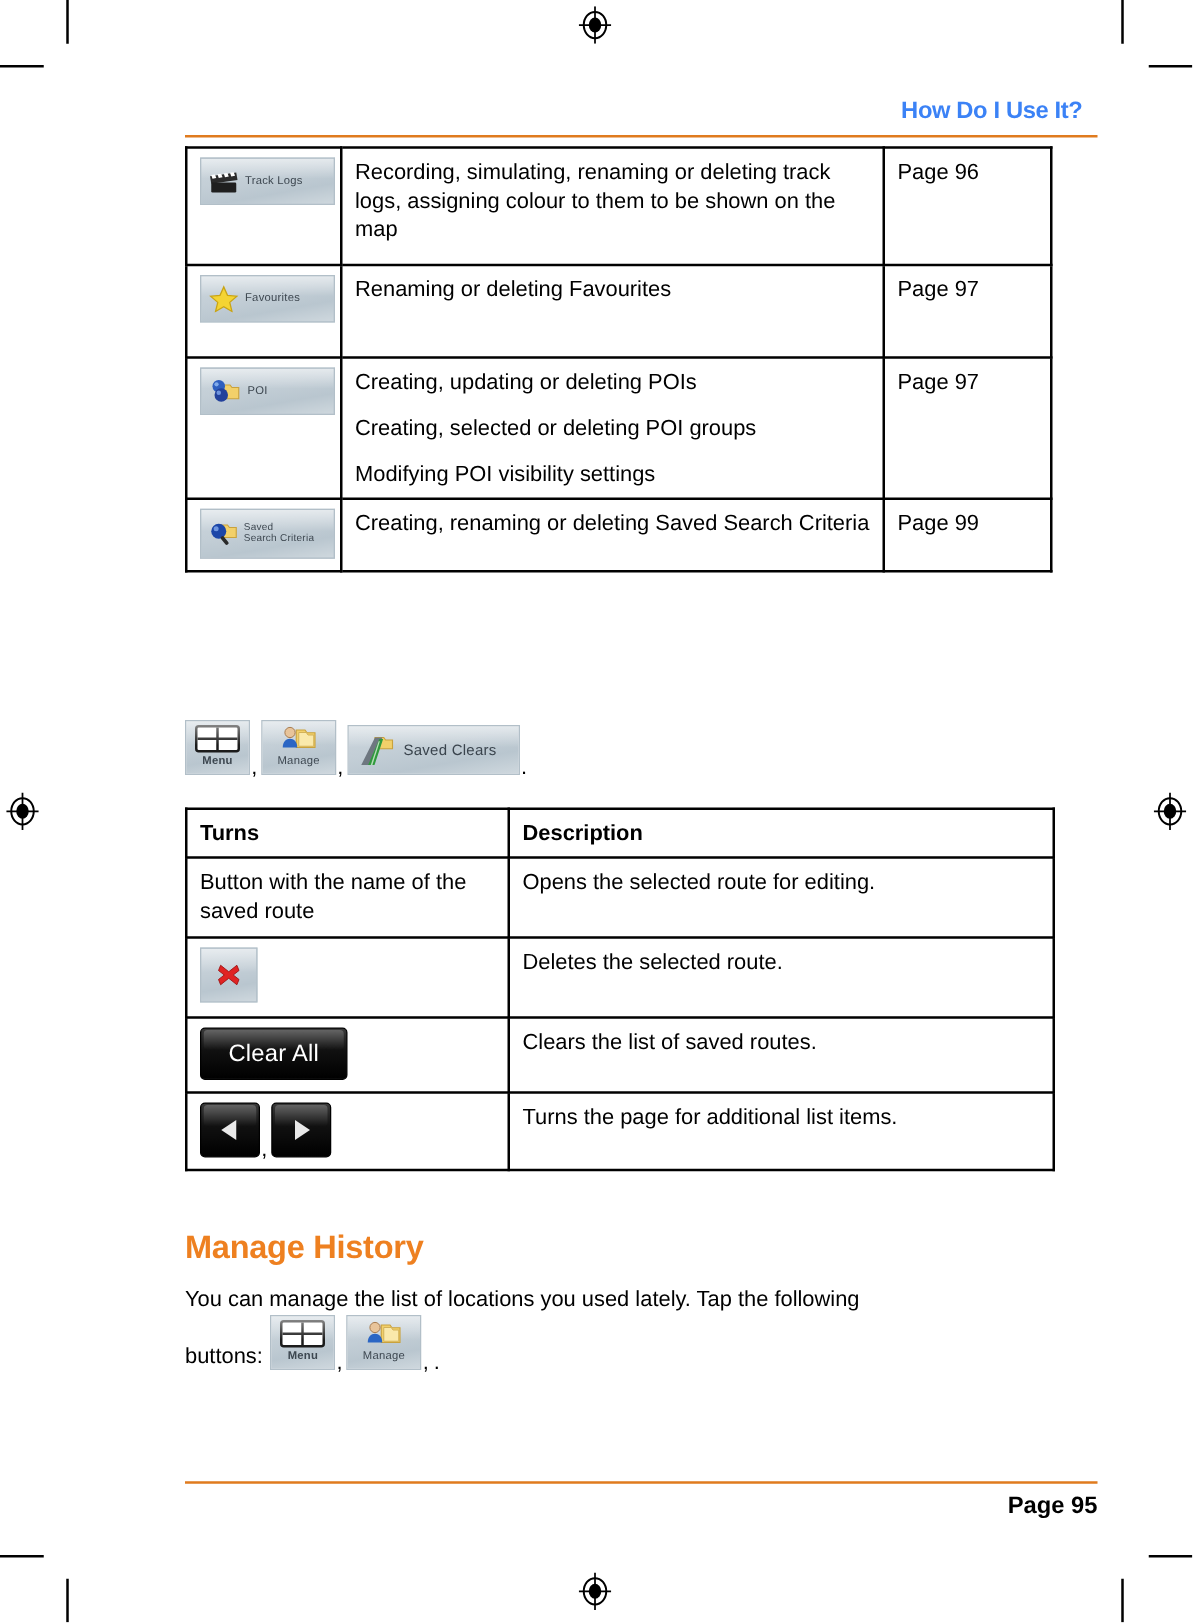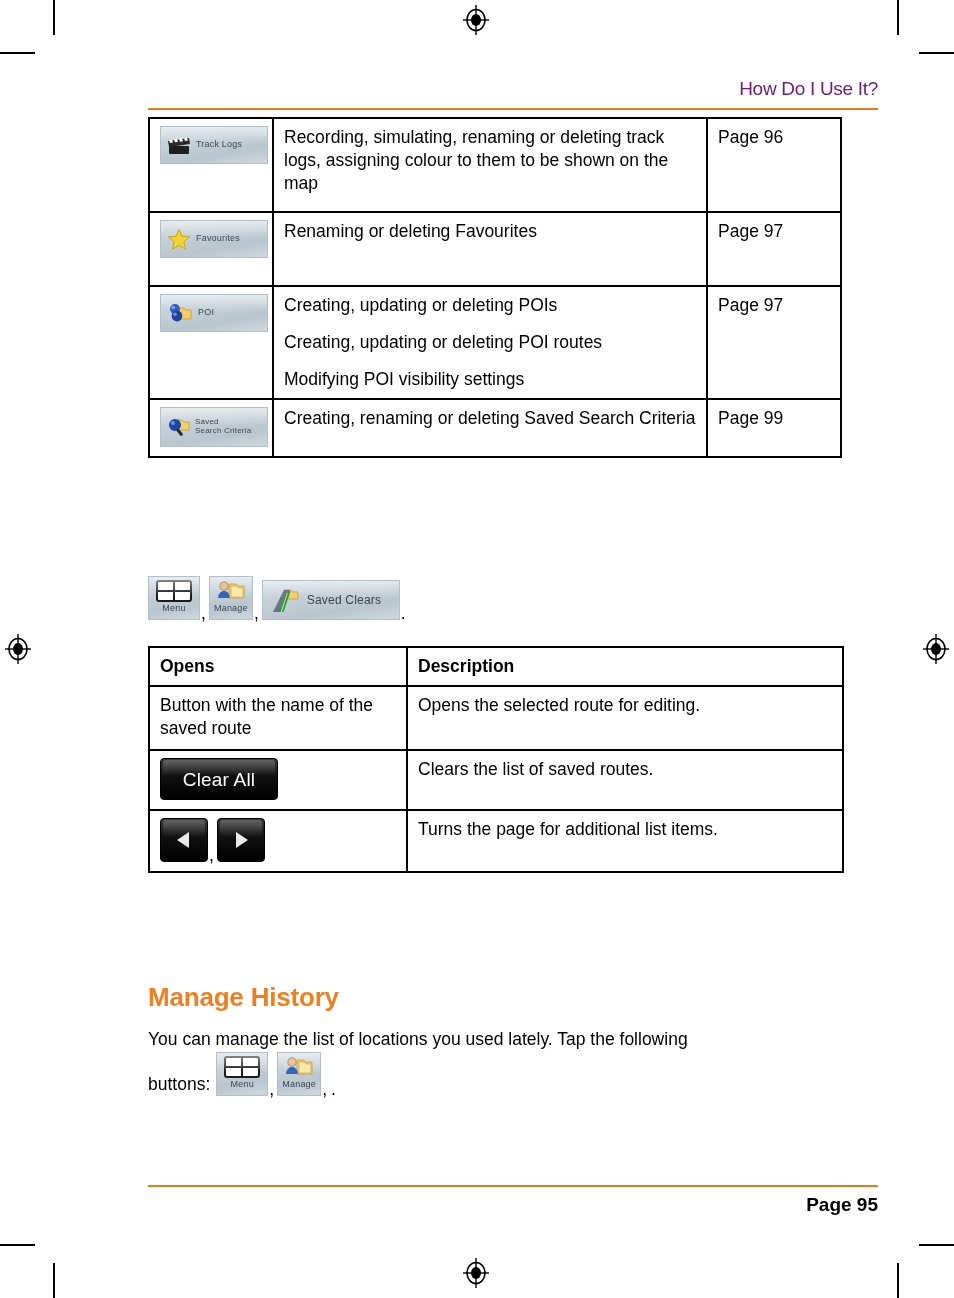--- a/index.html
+++ b/index.html
@@ -25,25 +25,25 @@
   }
   .reg {
     position: absolute;
     width: 26px;
     height: 30px;
   }
 
   
   .header-title {
     position: absolute;
-    right: 76px;
+    right: 88px;
     top: 78px;
     font-size: 19px;
-    font-weight: normal;
-    color: #701a75;
+    font-weight: bold;
+    color: #3b82f6;
     letter-spacing: -0.3px;
     white-space: nowrap;
   }
   .rule-top {
     position: absolute;
     left: 148px;
     right: 76px;
     top: 108px;
     height: 2px;
     background: #e07b1e;
@@ -211,20 +211,21 @@
   .tbl-icon.two-line { height: 40px; }
   .tbl-icon .lbl.two { font-size: 8px; line-height: 1.12; white-space: normal; }
 
   
   .btn-menu {
     width: 52px; height: 44px;
     flex-direction: column;
     justify-content: flex-start;
     padding: 3px 0 0 0;
     align-items: center;
+    font-weight: bold;
   }
   .btn-menu .lbl { margin-top: 1px; }
   .grid-glyph {
     width: 36px; height: 22px;
     border: 2px solid #1b1b1b;
     border-radius: 3px;
     background: #ffffff;
     position: relative;
     box-sizing: border-box;
   }
@@ -232,21 +233,21 @@
     content:""; position:absolute; left:0; right:0; top:50%;
     height:2px; background:#1b1b1b; transform: translateY(-1px);
   }
   .grid-glyph::after {
     content:""; position:absolute; top:0; bottom:0; left:50%;
     width:2px; background:#1b1b1b; transform: translateX(-1px);
   }
 
   
   .btn-manage {
-    width: 44px; height: 44px;
+    width: 60px; height: 44px;
     flex-direction: column;
     justify-content: flex-start;
     padding: 2px 0 0 0;
     align-items: center;
   }
   .btn-manage .lbl { margin-top: 0px; }
 
   
   .btn-wide { height: 40px; padding: 0 10px 0 7px; gap: 7px; }
   .btn-wide .lbl { font-size: 12px; color: #3a444d; }
@@ -389,21 +390,21 @@
                 <circle cx="6.2" cy="5.4" r="1.7" fill="#8fb8f2" opacity=".85"></circle>
                 <circle cx="10" cy="14" r="5.4" fill="#23419b"></circle>
                 <circle cx="8" cy="12.2" r="1.8" fill="#7ea4ea" opacity=".85"></circle>
               </svg>
             </span>
             <span class="lbl">POI</span>
           </span>
         </td>
         <td>
           <p class="cellp">Creating, updating or deleting POIs</p>
-          <p class="cellp">Creating, updating or deleting POI routes</p>
+          <p class="cellp">Creating, selected or deleting POI groups</p>
           <p class="cellp">Modifying POI visibility settings</p>
         </td>
         <td class="pg-cell">Page 97</td>
       </tr>
 
       <tr class="r4">
         <td class="icon-cell">
           <span class="dev-btn tbl-icon two-line">
             <span class="gl">
               <svg width="23" height="22" viewBox="0 0 23 22" aria-hidden="true">
@@ -460,29 +461,41 @@
     <span class="comma">.</span>
   </div>
 
   <table class="doc" id="table-routes">
     <colgroup>
         <col class="c1">
         <col class="c2">
       </colgroup>
     <tbody>
       <tr class="hdr">
-        <th>Opens</th>
+        <th>Turns</th>
         <th>Description</th>
       </tr>
 
       <tr class="b1">
         <td>Button with the name of the saved route</td>
         <td>Opens the selected route for editing.</td>
       </tr>
 
+      <tr class="b2">
+        <td class="icon-cell">
+          <span class="dev-btn btn-del">
+            <span class="gl">
+              <svg width="22" height="22" viewBox="0 0 22 22" aria-hidden="true">
+                <path d="M4.5 3.2 L11 8.4 L17.5 3.2 L19.2 7.4 L14.6 11 L19.2 14.6 L17.5 18.8 L11 13.6 L4.5 18.8 L2.8 14.6 L7.4 11 L2.8 7.4 Z" fill="#e02323" stroke="#9d1010" stroke-width="0.7"></path>
+              </svg>
+            </span>
+          </span>
+        </td>
+        <td>Deletes the selected route.</td>
+      </tr>
 
       <tr class="b3">
         <td class="icon-cell">
           <span class="blk-btn" id="btn-clear-all">Clear All</span>
         </td>
         <td>Clears the list of saved routes.</td>
       </tr>
 
       <tr class="b4">
         <td class="icon-cell">

